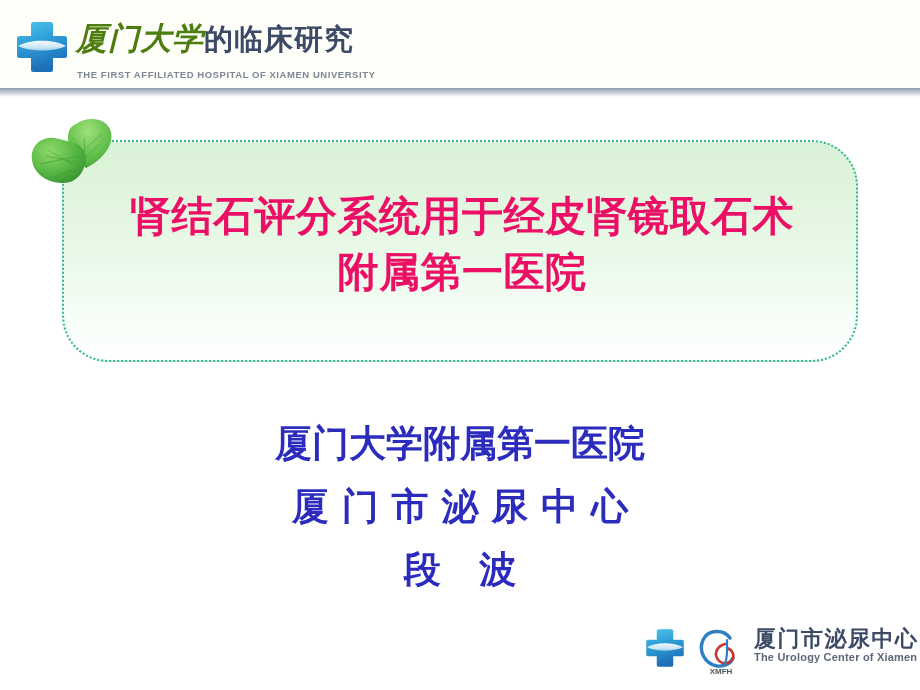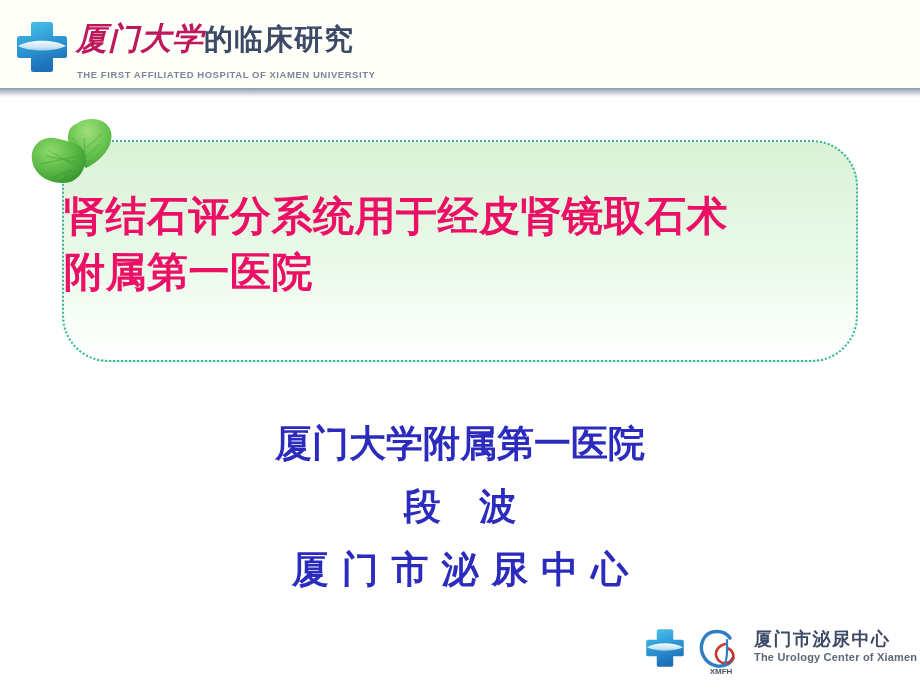--- a/index.html
+++ b/index.html
@@ -60,21 +60,21 @@
     color: #3c4a66;
     letter-spacing: 1px;
     white-space: nowrap;
     line-height: 38px;
   }
   .hosp-cn .script {
     font-family: "DejaVu Serif", "Liberation Serif", serif;
     font-style: italic;
     font-weight: 700;
     font-size: 31px;
-    color: #be185d;
+    color: #4d7c0f;
   }
   .hosp-en {
     position: absolute;
     left: 63px;
     top: 52px;
     font-size: 9.5px;
     font-weight: 600;
     letter-spacing: 0.55px;
     color: #7d8696;
     white-space: nowrap;
@@ -90,21 +90,21 @@
     border: 2px dotted #33b793;
     border-radius: 46px;
     background: linear-gradient(to bottom, #d9f2d6 0%, #e2f5df 26%, #eafaea 55%, #f6fdf6 80%, #ffffff 100%);
     box-sizing: border-box;
   }
   .title-text {
     position: absolute;
     left: 0;
     top: 46px;
     width: 796px;
-    text-align: left;
+    text-align: center;
     font-family: "DejaVu Serif", "Liberation Serif", serif;
     font-weight: 700;
     font-size: 41px;
     line-height: 56px;
     color: #ec0f66;
     letter-spacing: 0.5px;
   }
 
   
   .leaves {
@@ -153,21 +153,21 @@
     height: 52px;
   }
   .foot-text {
     position: absolute;
     left: 110px;
     top: 6px;
     width: 160px;
   }
   .foot-cn {
     font-family: "DejaVu Sans", "Liberation Sans", sans-serif;
-    font-size: 18px;
+    font-size: 22px;
     font-weight: 700;
     color: #3c4a66;
     letter-spacing: 1.5px;
     line-height: 22px;
     white-space: nowrap;
   }
   .foot-en {
     font-size: 11px;
     font-weight: 600;
     color: #5c6777;
@@ -245,22 +245,22 @@
       <path d="M52 44 L14 52"></path>
         <path d="M46 52 L22 38"></path>
         <path d="M46 58 L26 66"></path>
       <path d="M50 50 L20 44"></path>
         <path d="M44 62 L34 70"></path>
     </g>
   </svg>
 
   <div class="sub-block">
     <span class="sub-line">厦门大学附属第一医院</span>
+    <span class="sub-line">厦 门 市 泌 尿 中 心</span>
     <span class="sub-line">段   波</span>
-    <span class="sub-line">厦 门 市 泌 尿 中 心</span>
   </div>
 
   <div class="footer-logo">
 
     <svg class="foot-cross" viewBox="0 0 56 56">
       <defs>
         <linearGradient id="crossGradB" x1="0" y1="0" x2="0.3" y2="1">
           <stop offset="0%" stop-color="#4fc4ea"></stop>
           <stop offset="45%" stop-color="#2f9fd8"></stop>
           <stop offset="100%" stop-color="#1d6fb8"></stop>

